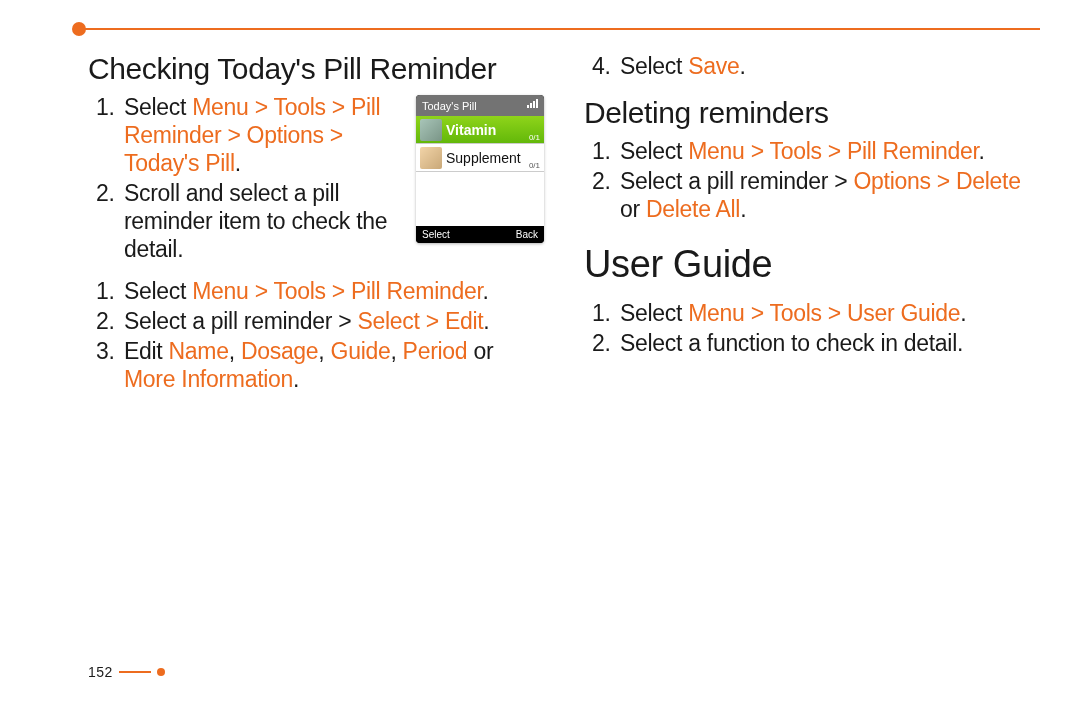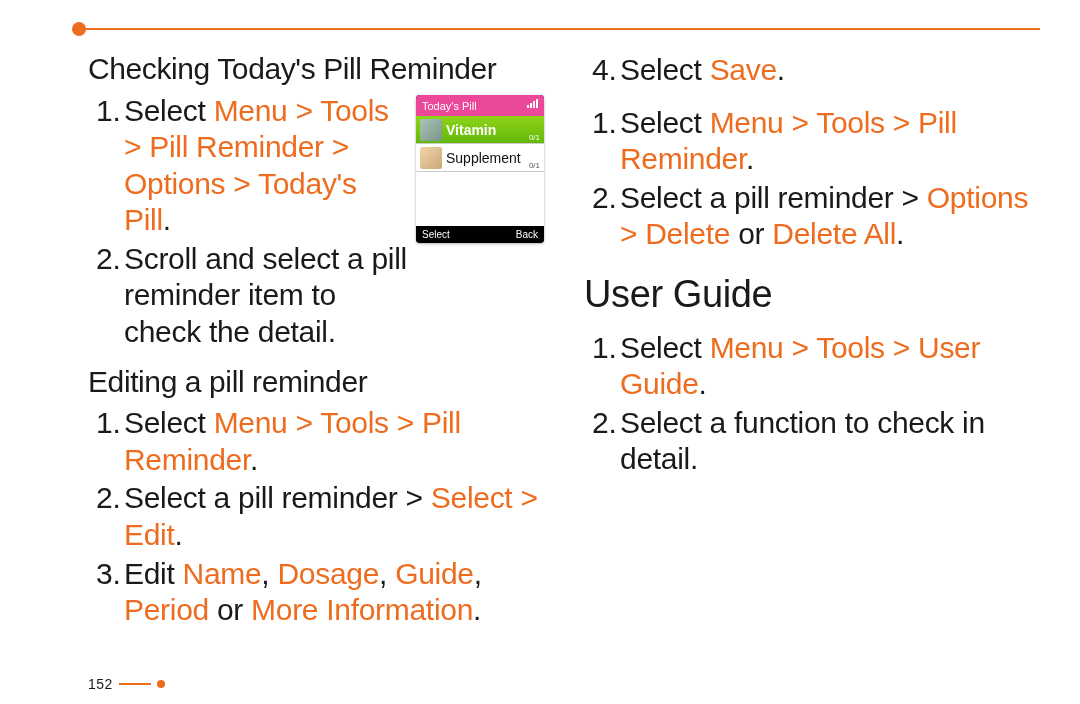--- a/index.html
+++ b/index.html
@@ -58,21 +58,21 @@
     margin-bottom: 13px;
     letter-spacing: -0.4px;
   }
   ol {
     list-style: none;
     counter-reset: step;
     margin: 0 0 14px 14px;
   }
   ol li {
     counter-increment: step;
-    font-size: 30px;
+    font-size: 23px;
     color: #1a1a1a;
     line-height: 1.22;
     margin-bottom: 2px;
     position: relative;
     padding-left: 22px;
     letter-spacing: -0.3px;
   }
   ol li::before {
     content: counter(step) ".";
     position: absolute;
@@ -93,21 +93,21 @@
   .row-text { flex: 1; }
   .phone {
     width: 128px;
     background: #000;
     border-radius: 4px;
     overflow: hidden;
     margin-top: 2px;
     box-shadow: 0 1px 3px rgba(0,0,0,0.3);
   }
   .phone-header {
-    background: #ec4899;
+    background: #737373;
     color: #fff;
     font-size: 11px;
     padding: 5px 6px 4px;
     position: relative;
   }
   .phone-header .sig {
     position: absolute; right: 6px; top: 4px;
     display: flex; gap: 1px; align-items: flex-end;
   }
   .sig span { width: 2px; background: #fff; }
@@ -143,21 +143,21 @@
   .phone-blank { height: 54px; background:#fff; }
   .phone-footer {
     background:#000; color:#fff;
     display:flex; justify-content:space-between;
     font-size:10px; padding:3px 6px;
   }
 
   .page-num-row {
     position: absolute;
     left: 88px;
-    bottom: 12px;
+    bottom: 24px;
     display: flex; align-items: center; gap: 6px;
   }
   .page-num {
     font-size: 14px;
     color: #1a1a1a;
     letter-spacing: 0.5px;
   }
   .page-rule {
     width: 32px; height: 2px; background:#ed6c1f;
   }
@@ -209,41 +209,41 @@
           </div>
           <div class="phone-blank"></div>
         </div>
         <div class="phone-footer">
           <span>Select</span>
           <span>Back</span>
         </div>
       </div>
     </div>
 
-    <h2 class="section">Editing a pill reminder</h2>
     <ol>
       <li>
         <span>Select </span><span class="hl">Menu &gt; Tools &gt; Pill Reminder</span><span>.</span>
       </li>
       <li>
         <span>Select a pill reminder &gt; </span><span class="hl">Select &gt; Edit</span><span>.</span>
       </li>
       <li>
         <span>Edit </span><span class="hl">Name</span><span>, </span><span class="hl">Dosage</span><span>, </span><span class="hl">Guide</span><span>, </span><span class="hl">Period</span><span> or </span><span class="hl">More Information</span><span>.</span>
       </li>
     </ol>
   </div>
 
   <div class="col">
     <ol start="4" style="counter-reset: step 3;">
       <li>
         <span>Select </span><span class="hl">Save</span><span>.</span>
       </li>
     </ol>
 
+    <h2 class="section">Deleting reminders</h2>
     <ol>
       <li>
         <span>Select </span><span class="hl">Menu &gt; Tools &gt; Pill Reminder</span><span>.</span>
       </li>
       <li>
         <span>Select a pill reminder &gt; </span><span class="hl">Options &gt; Delete</span><span> or </span><span class="hl">Delete All</span><span>.</span>
       </li>
     </ol>
 
     <h1 class="section">User Guide</h1>

